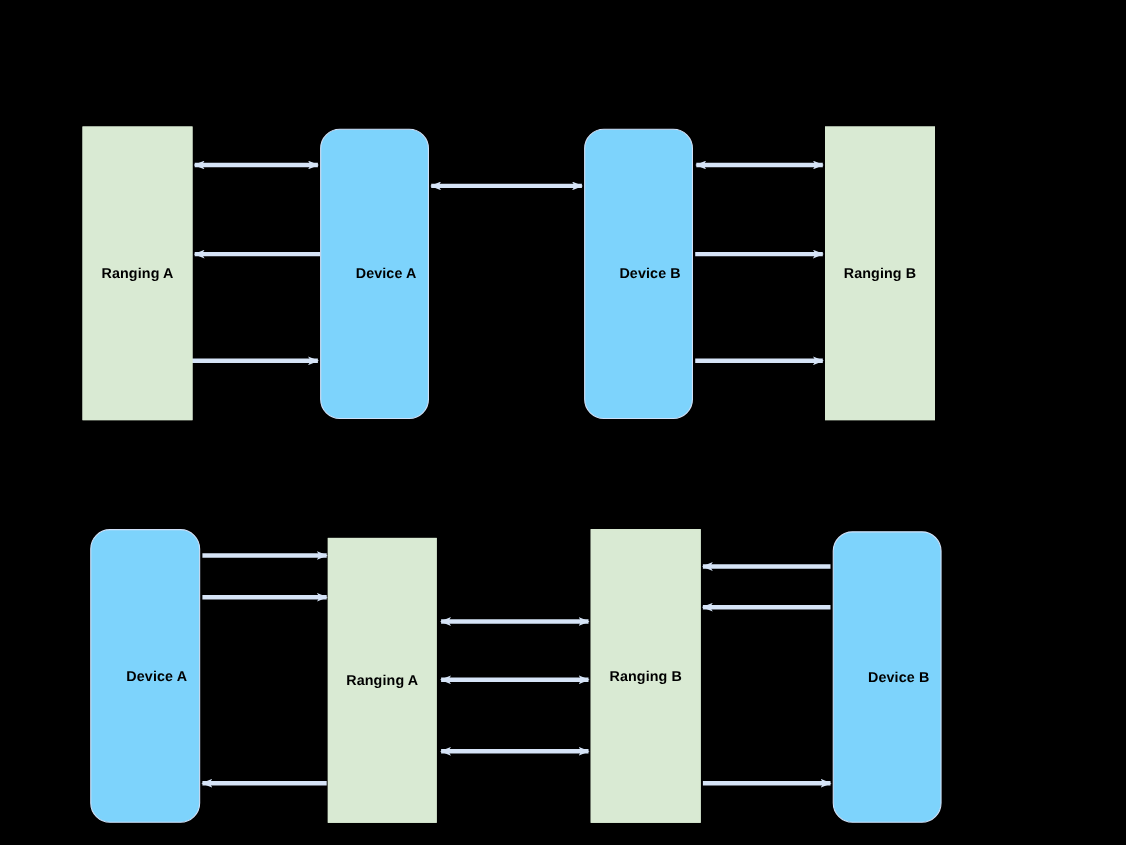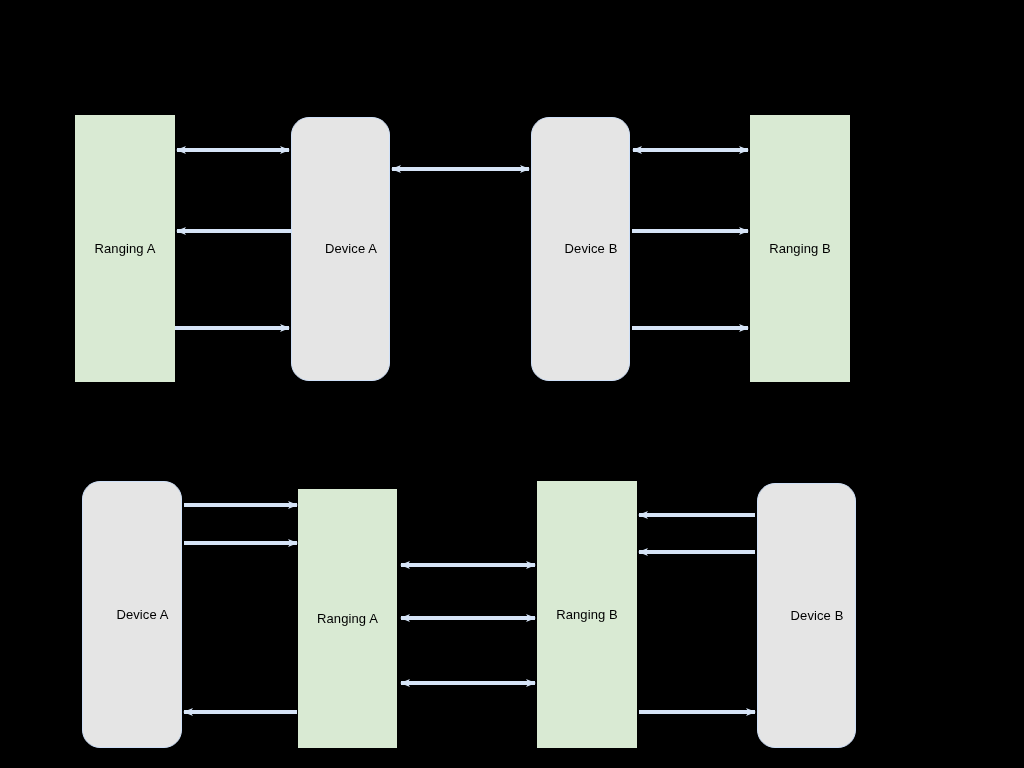--- a/index.html
+++ b/index.html
@@ -21,32 +21,32 @@
     background: #000000;
   }
   .node {
     position: absolute;
     box-sizing: border-box;
     display: flex;
     align-items: center;
     justify-content: center;
     text-align: center;
     font-size: 13px;
-    font-weight: normal;
+    font-weight: bold;
     color: #000000;
     letter-spacing: 0.1px;
     line-height: 1.2;
   }
   .node-green {
     background: #d9ead3;
     border: 1px solid #d9ead3;
     border-radius: 0px;
   }
   .node-blue {
-    background: #e5e5e5;
+    background: #7dd3fc;
     border: 1px solid #cfe0f8;
     border-radius: 18px;
     padding-left: 21px;
   }
   .arrow-layer {
     position: absolute;
     left: 0;
     top: 0;
     width: 1024px;
     height: 768px;

